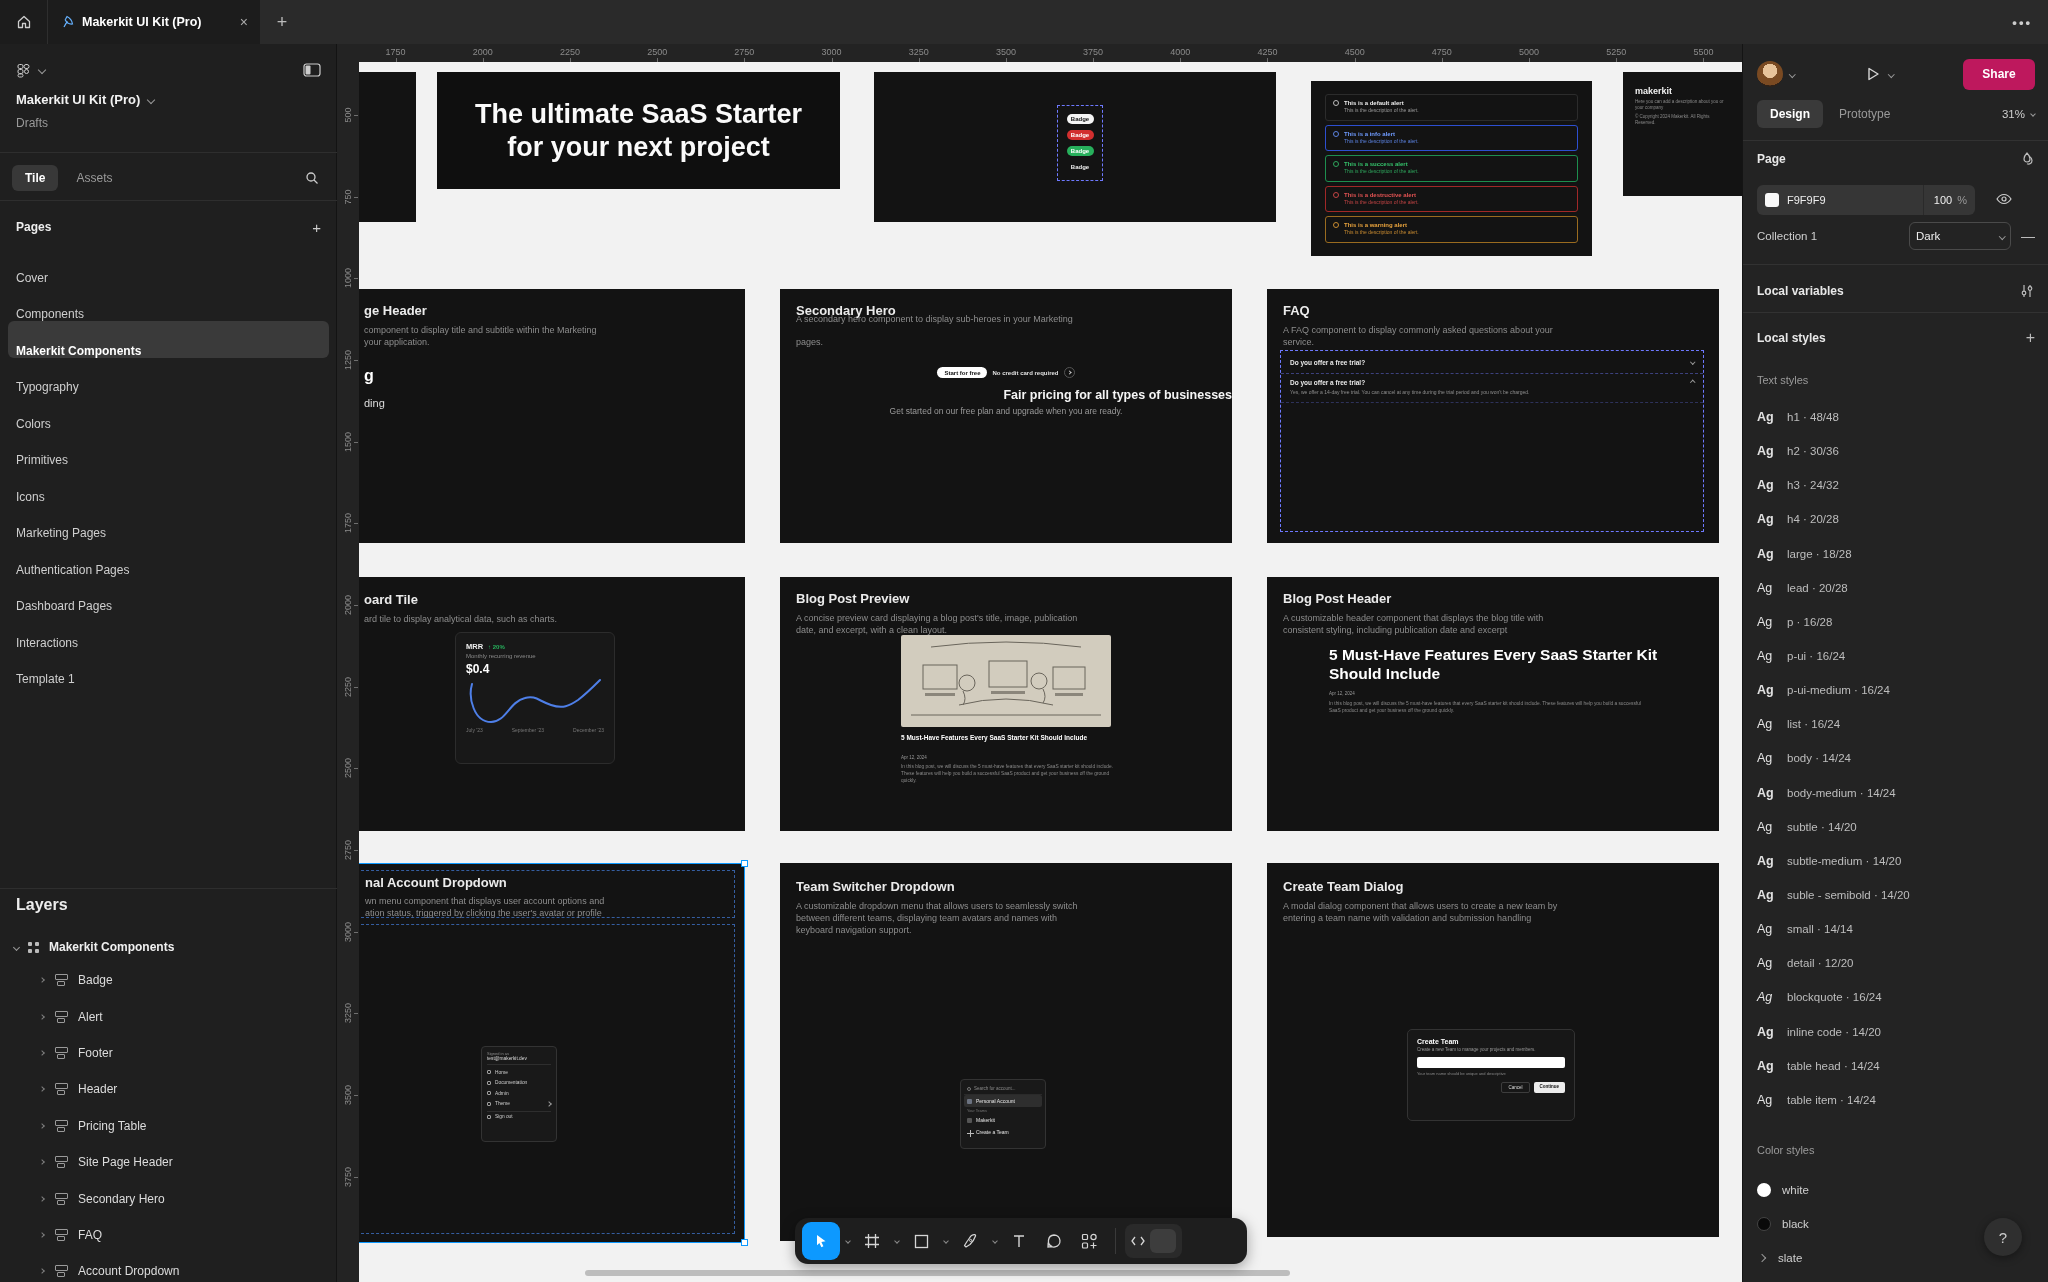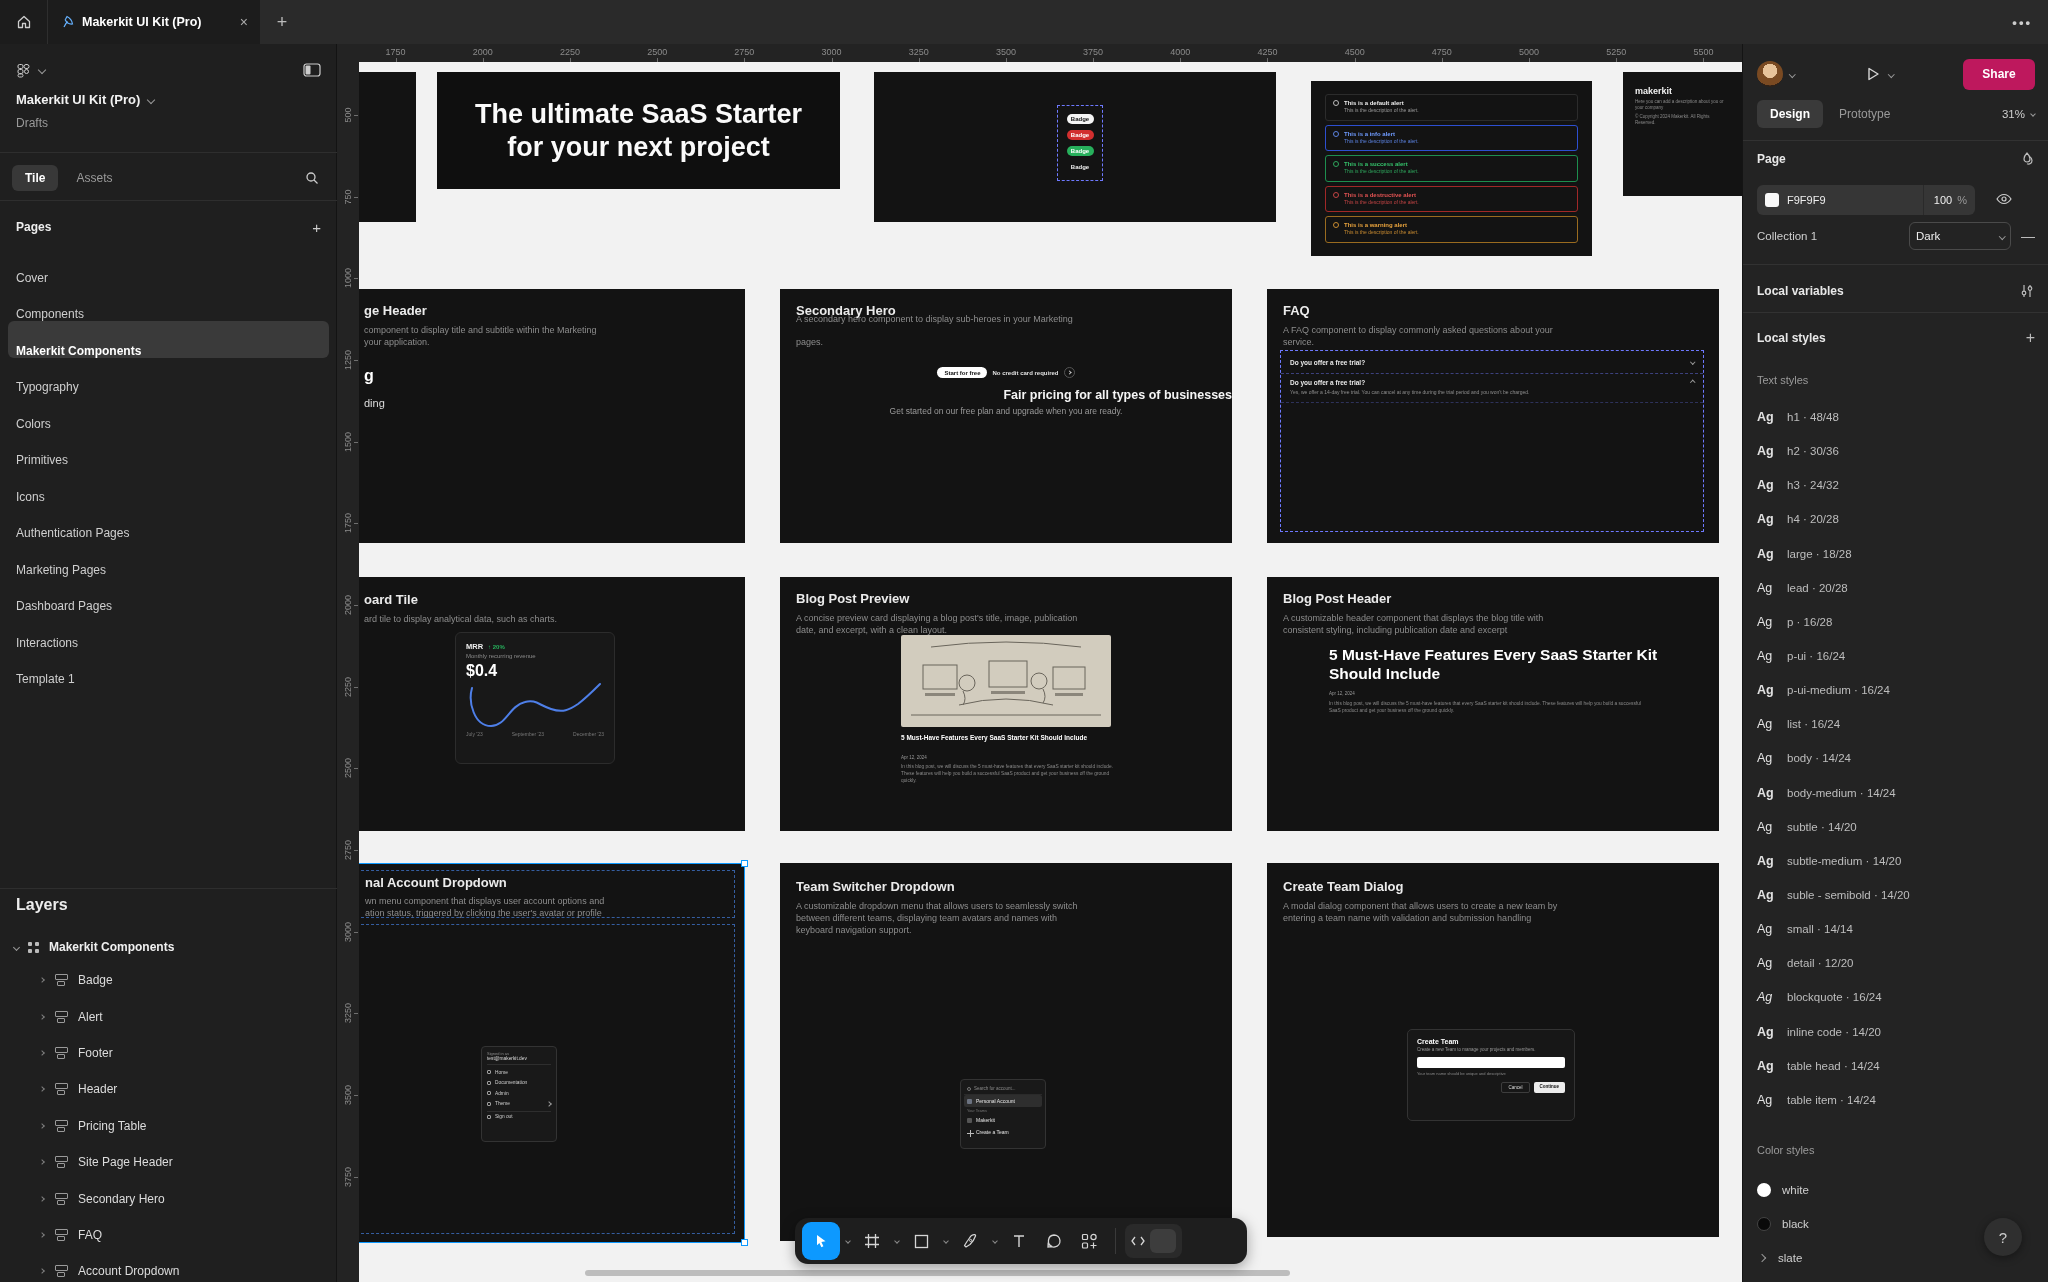--- a/index.html
+++ b/index.html
@@ -104,21 +104,21 @@
   .faq-row2{border-bottom:1px dashed rgba(110,121,255,.3);padding:5px 9px 6px;}
   .faq-r2-head{display:flex;align-items:center;}
   .faq-a{font-size:5px;color:#8f8f8f;line-height:7px;margin-top:3px;width:390px;}
   
   #dash-card{left:3px;top:533px;width:405px;height:254px;}
   #mrr-tile{position:absolute;left:115px;top:55px;width:160px;height:132px;background:#181818;border:1px solid #2c2c2c;border-radius:6px;padding:9px 10px;}
   #mrr-tile .mrr-row{display:flex;align-items:center;gap:5px;}
   #mrr-tile .mrr-lbl{font-size:7.5px;font-weight:700;color:#f0f0f0;}
   #mrr-tile .mrr-delta{font-size:6px;color:#27b05c;font-weight:600;}
   #mrr-tile .mrr-sub{font-size:6px;color:#8a8a8a;margin-top:2px;}
-  #mrr-tile .mrr-val{font-size:16px;font-weight:700;color:#fff;margin-top:3px;}
+  #mrr-tile .mrr-val{font-size:12px;font-weight:700;color:#fff;margin-top:3px;}
   #mrr-xlabels{display:flex;justify-content:space-between;font-size:5px;color:#777;margin-top:1px;}
   #bp-card{left:443px;top:533px;width:452px;height:254px;}
   #bp-img{position:absolute;left:121px;top:58px;width:210px;height:92px;border-radius:2px;overflow:hidden;}
   #bp-title{position:absolute;left:121px;top:156px;width:215px;font-size:6.5px;font-weight:700;color:#fff;line-height:9px;}
   #bp-date{position:absolute;left:121px;top:178px;font-size:4.5px;color:#999;}
   #bp-excerpt{position:absolute;left:121px;top:186px;width:212px;font-size:4.8px;color:#8a8a8a;line-height:7px;}
   #bh-card{left:930px;top:533px;width:452px;height:254px;}
   #bh-heading{position:absolute;left:62px;top:68px;width:330px;font-size:15.5px;font-weight:700;color:#fff;line-height:19px;}
   #bh-date{position:absolute;left:62px;top:114px;font-size:4.5px;color:#999;}
   #bh-excerpt{position:absolute;left:62px;top:123px;width:315px;font-size:4.8px;color:#8a8a8a;line-height:7px;}
@@ -283,24 +283,24 @@
         <div class="page-item">
           <span>Colors</span>
         </div>
         <div class="page-item">
           <span>Primitives</span>
         </div>
         <div class="page-item">
           <span>Icons</span>
         </div>
         <div class="page-item">
+          <span>Marketing Pages</span>
+        </div>
+        <div class="page-item">
           <span>Authentication Pages</span>
-        </div>
-        <div class="page-item">
-          <span>Marketing Pages</span>
         </div>
         <div class="page-item">
           <span>Dashboard Pages</span>
         </div>
         <div class="page-item">
           <span>Interactions</span>
         </div>
         <div class="page-item">
           <span>Template 1</span>
         </div>

